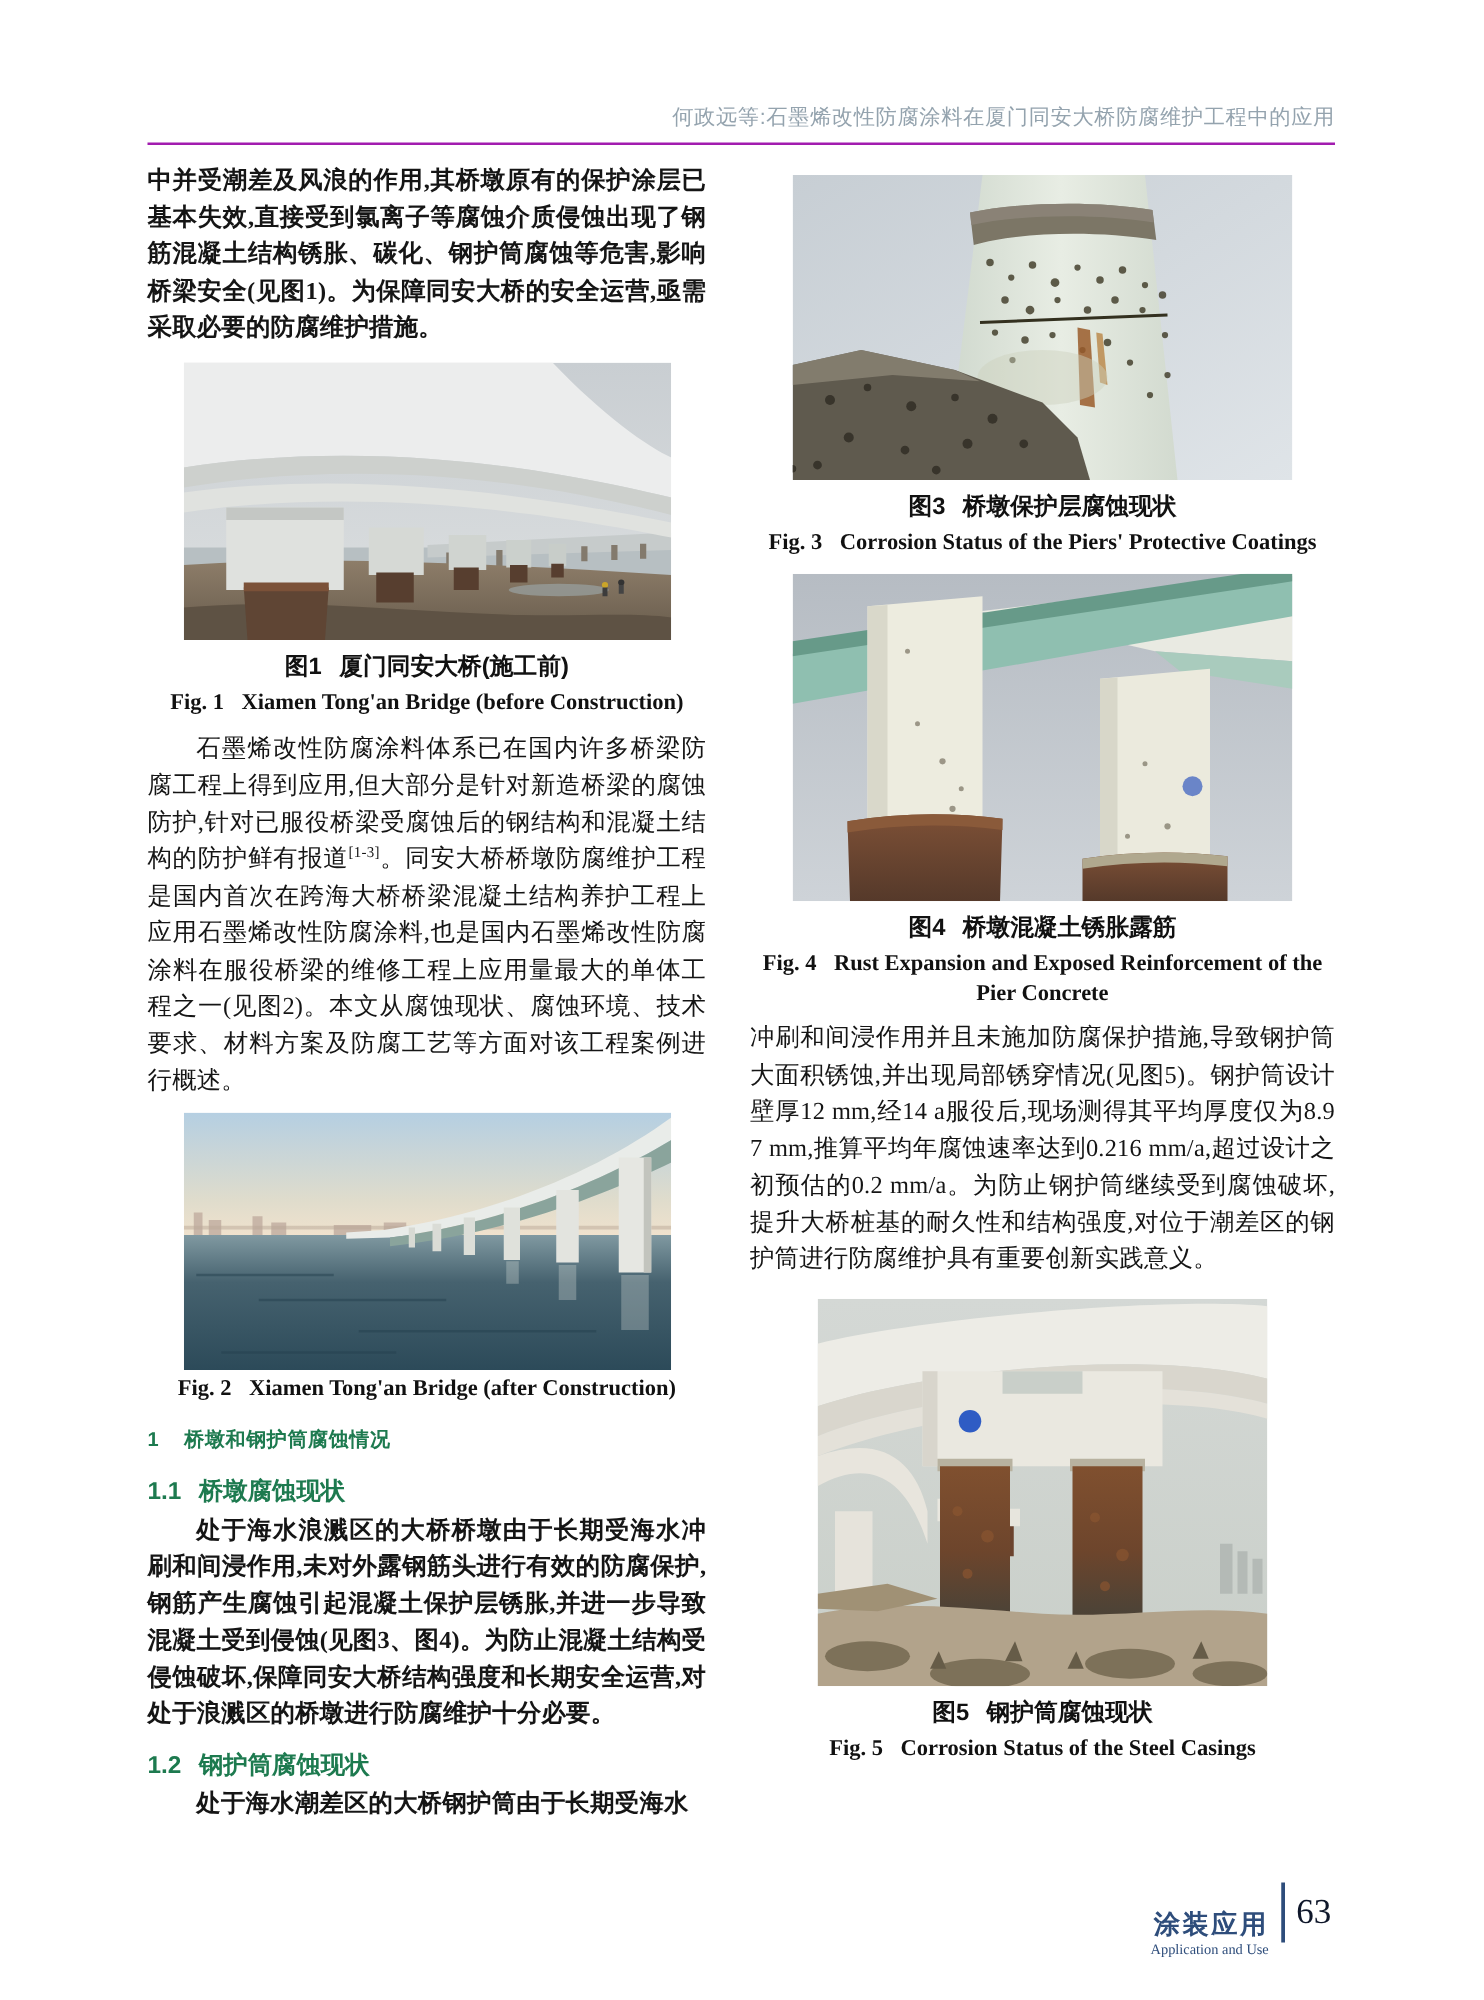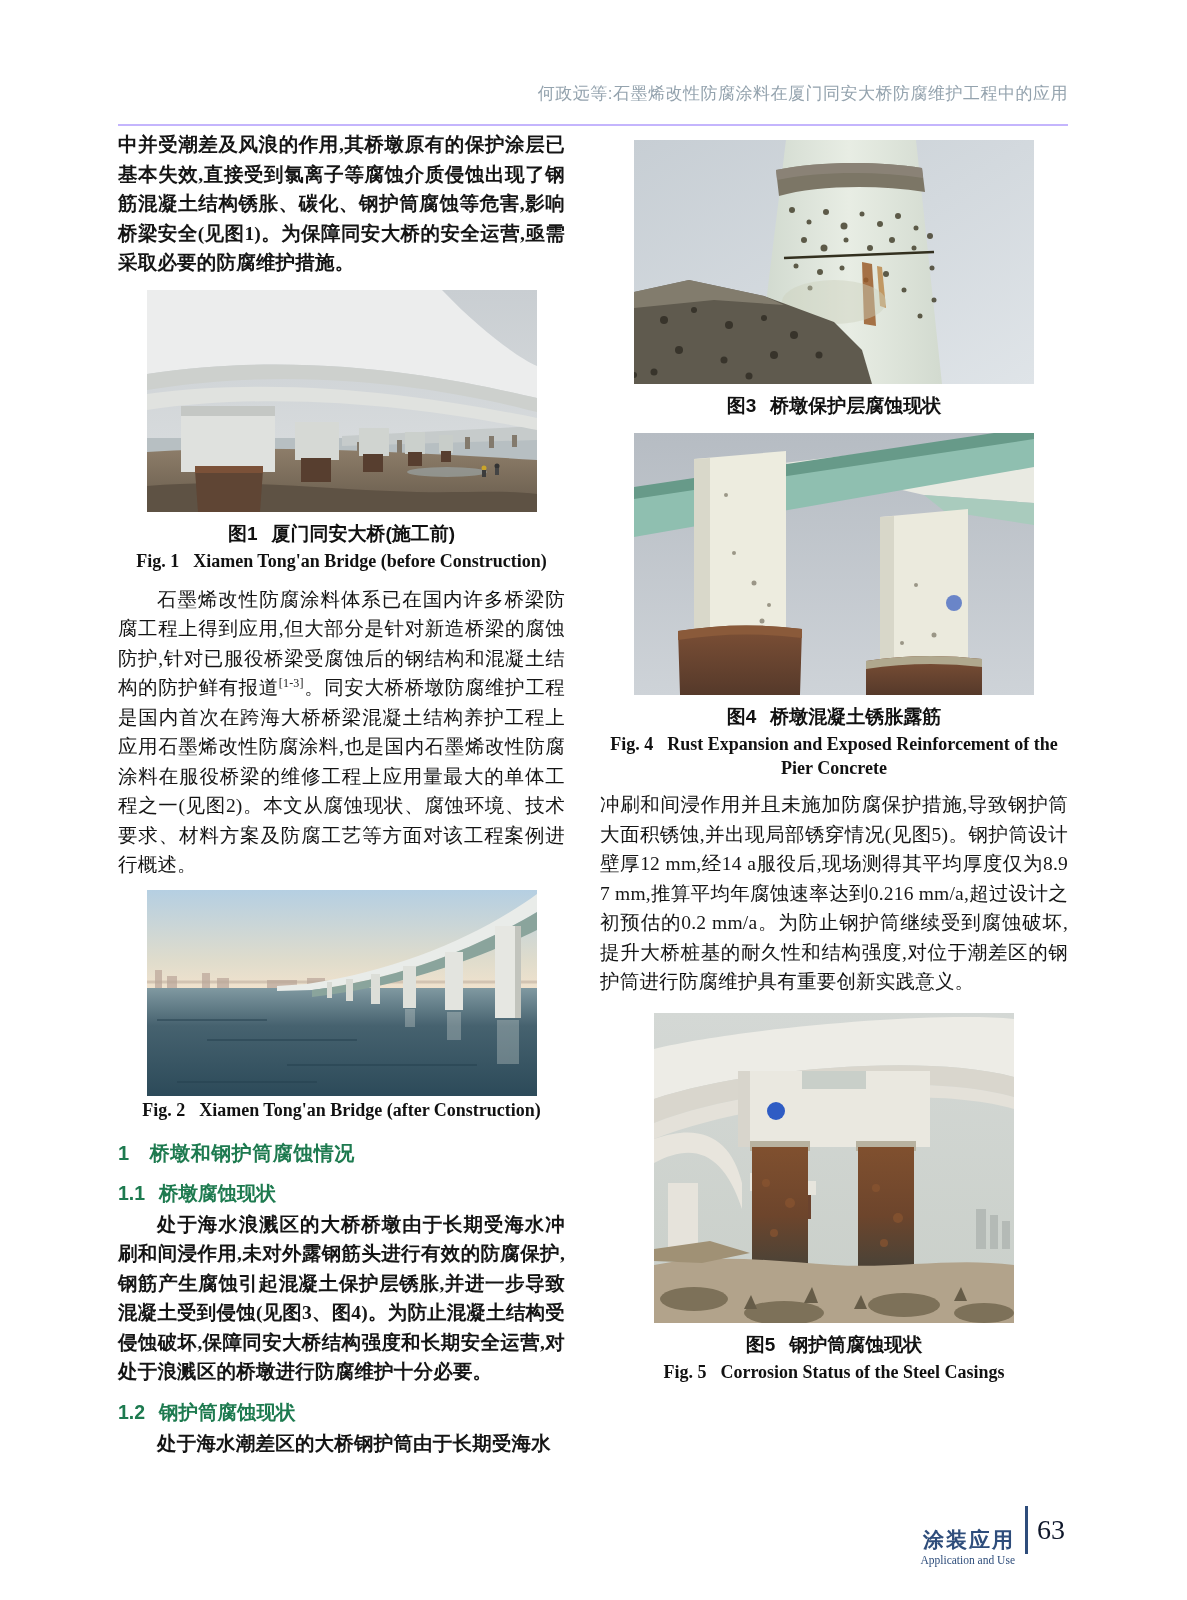--- a/index.html
+++ b/index.html
@@ -8,21 +8,21 @@
     width:1187px; height:1600px;
     font-family:"Liberation Sans", sans-serif;
     -webkit-font-smoothing:antialiased;
   }
   .page { position:relative; width:1187px; height:1600px; background:#ffffff; overflow:hidden; }
 
   
   .running-head {
     position:absolute; top:82px; left:118px; width:950px;
     text-align:right; font-size:17px; letter-spacing:0.5px;
-    color:#94a3ae; padding-bottom:19px; border-bottom:2px solid #c4b5fd;
+    color:#94a3ae; padding-bottom:9px; border-bottom:2px solid #a21caf;
     font-family:"Liberation Sans", sans-serif;
   }
 
   
   .columns { position:absolute; top:126px; left:118px; width:950px; display:flex; gap:35px; }
   .col-left  { width:447px; }
   .col-right { width:468px; }
 
   p.body {
     font-family:"Liberation Serif", serif;
@@ -43,21 +43,21 @@
   .cap.en {
     font-family:"Liberation Serif", serif; font-weight:700;
     font-size:18px; line-height:24px; color:#111; margin-top:2px;
   }
   .cap-label { margin-right:14px; }
   .cap.en .cap-label { margin-right:14px; }
 
   h2.sec1 {
     margin-top:16px; color:#1d7a4f;
     font-family:"Liberation Sans", sans-serif; font-weight:700;
-    font-size:20px; line-height:30px; letter-spacing:0.5px;
+    font-size:16px; line-height:30px; letter-spacing:0.5px;
   }
   h2.sec1 .sec-num { margin-right:20px; }
   h3.sec2 {
     margin-top:12px; color:#1d7a4f;
     font-family:"Liberation Sans", sans-serif; font-weight:700;
     font-size:19.5px; line-height:26px;
   }
   h3.sec2 .sub-num { margin-right:14px; }
 
   
@@ -289,20 +289,23 @@
                 <circle cx="185" cy="215" r="3.5"></circle>
               <circle cx="20" cy="232" r="3.5"></circle>
                 <circle cx="115" cy="236" r="3.5"></circle>
                 <circle cx="200, " cy="235" r="3"></circle>
             </g>
           </svg>
         </div>
         <div class="cap cn">
           <span class="cap-label">图3</span><span>桥墩保护层腐蚀现状</span>
         </div>
+        <div class="cap en">
+          <span class="cap-label">Fig. 3</span><span>Corrosion Status of the Piers' Protective Coatings</span>
+        </div>
       </figure>
 
       <figure class="fig mt14">
         <div class="photo" style="width:400px;height:262px">
           <svg viewBox="0 0 400 262" width="400" height="262">
             <defs>
               <linearGradient id="f4sky" x1="0" y1="0" x2="0" y2="1">
                 <stop offset="0" stop-color="#b6bcc3"></stop>
                   <stop offset="1" stop-color="#ced3d8"></stop>
               </linearGradient>

